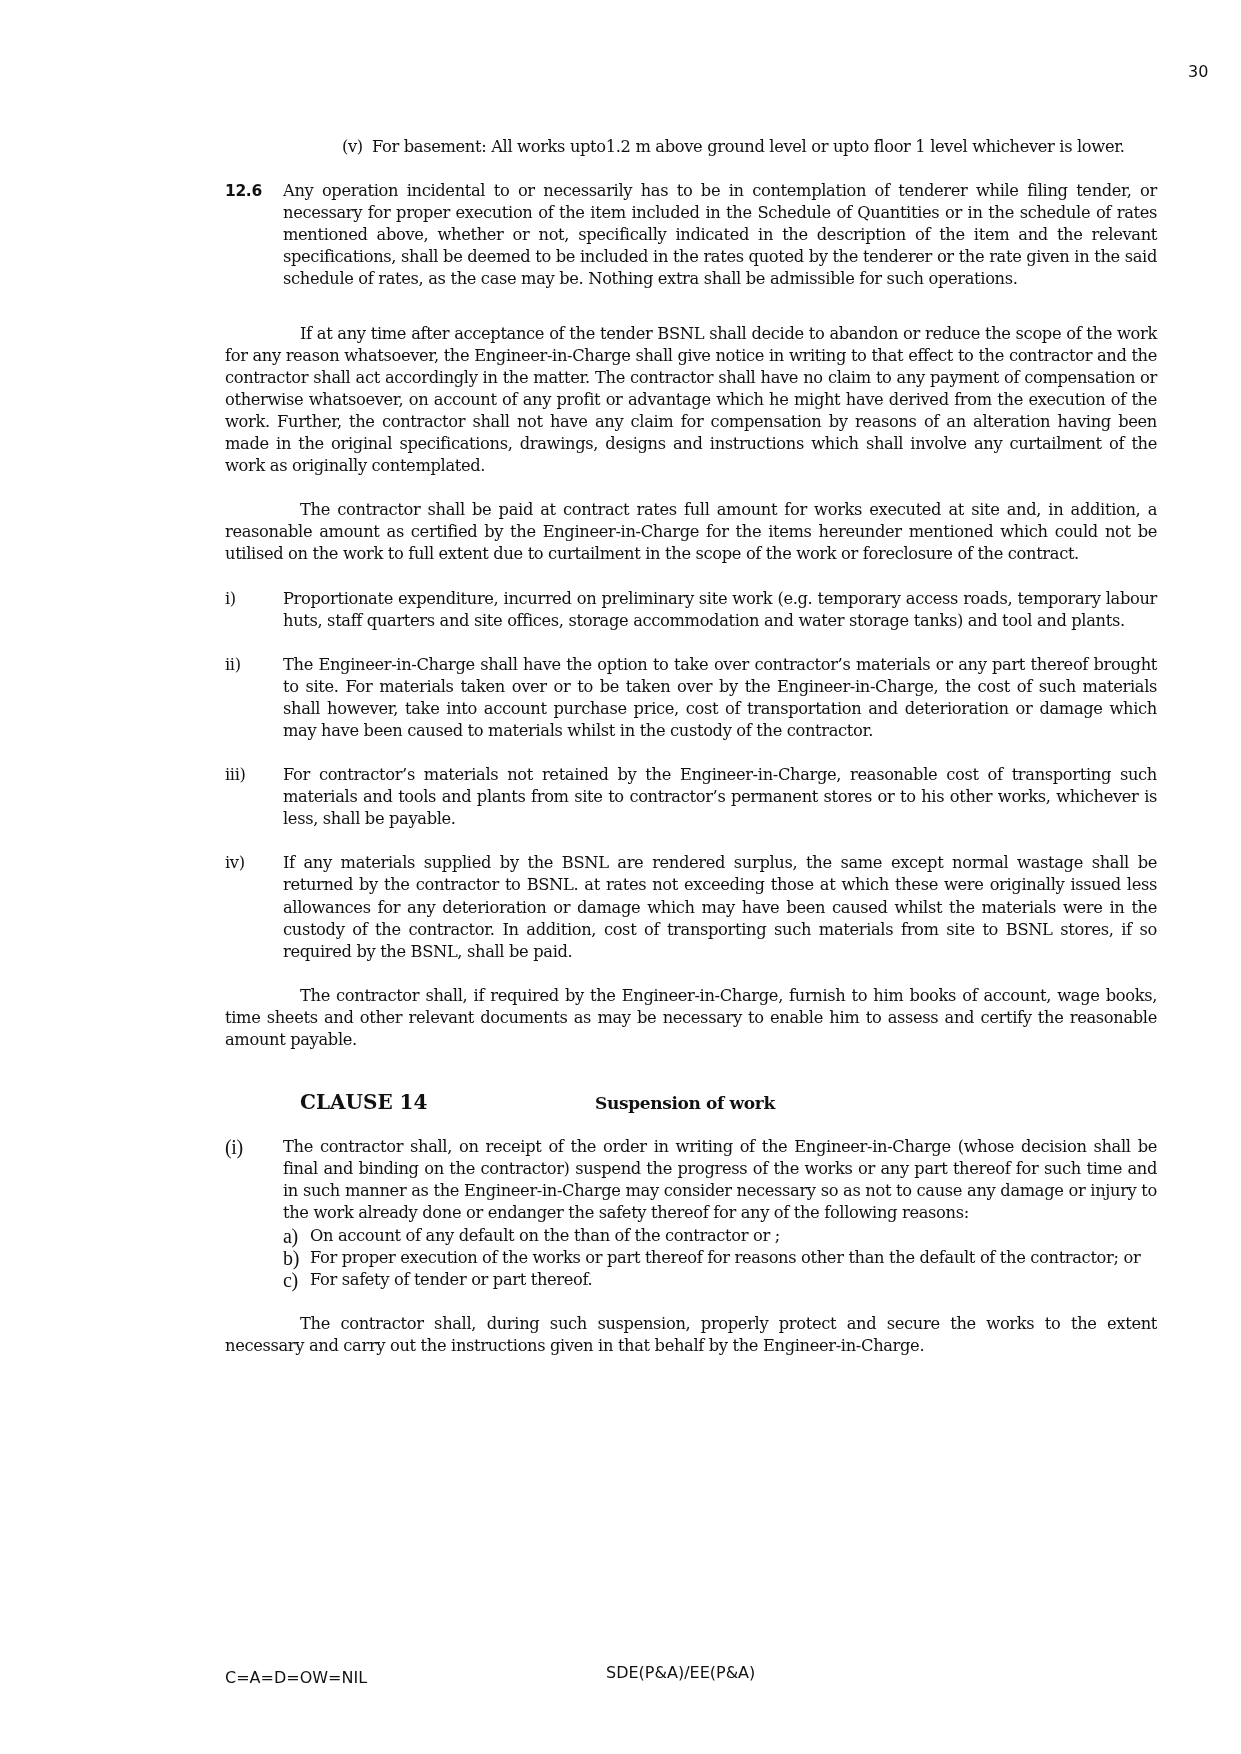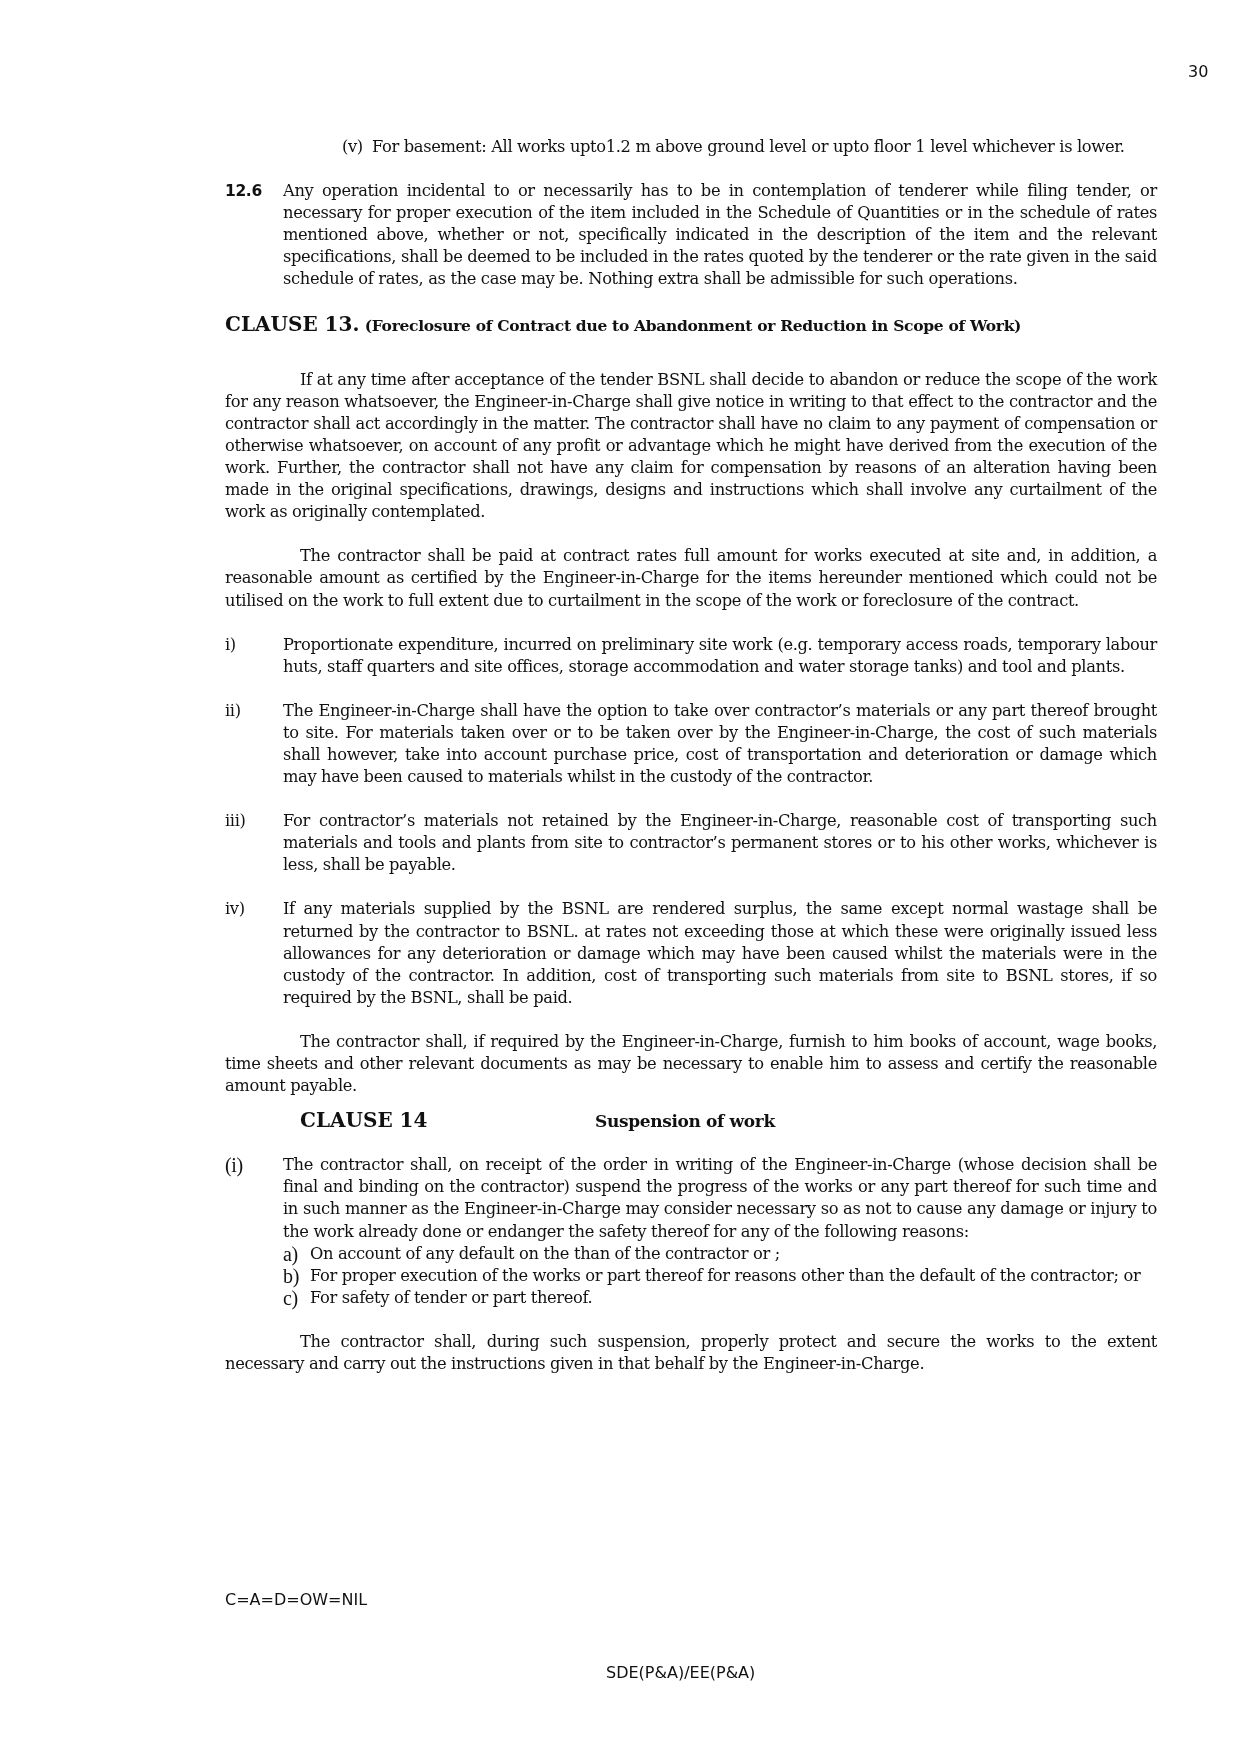--- a/index.html
+++ b/index.html
@@ -15,30 +15,30 @@
   .num-para .lbl { width: 58px; flex: none; font-weight: bold; font-family: "DejaVu Sans", "Liberation Sans", sans-serif; font-size: 15.5px; }
   .num-para .txt { flex: 1; text-align: justify; }
   .clause13 { margin-top: 22px; font-weight: bold; }
   .clause13 .big { font-size: 20px; letter-spacing: 0; }
   .clause13 .small { font-size: 15.5px; letter-spacing: -0.3px; }
   .para { margin-top: 22px; text-indent: 75px; text-align: justify; }
   .para.first { margin-top: 32px; }
   .item { display: flex; margin-top: 22px; }
   .item .lbl { width: 58px; flex: none; }
   .item .txt { flex: 1; text-align: justify; }
-  .clause14 { margin-top: 12px; display: flex; font-weight: bold; margin-left: 75px; align-items: baseline; }
+  .clause14 { margin-top: 40px; display: flex; font-weight: bold; margin-left: 75px; align-items: baseline; }
   .clause14 .big { font-size: 20px; width: 295px; letter-spacing: 0; }
   .clause14 .small { font-size: 17px; }
   .item14 { display: flex; margin-top: 22px; }
   .item14 .lbl { width: 58px; flex: none; font-size: 20px; font-family: "Liberation Serif", serif; }
   .item14 .txt { flex: 1; text-align: justify; }
   .alpha .row { display: flex; }
   .alpha .lbl { width: 27px; flex: none; }
   .alpha .txt { flex: 1; text-align: justify; }
-  .footer-left { position: absolute; top: 1590px; left: 225px; font-family: "DejaVu Sans", "Liberation Sans", sans-serif; font-size: 16px; }
+  .footer-left { position: absolute; top: 1668px; left: 225px; font-family: "DejaVu Sans", "Liberation Sans", sans-serif; font-size: 16px; }
   .footer-right { position: absolute; top: 1663px; left: 606px; font-family: "DejaVu Sans", "Liberation Sans", sans-serif; font-size: 16px; }
 </style>
 </head>
 <body>
 
 <div class="page-num">30</div>
 
 <div class="content">
 
   <div class="sublist">
@@ -46,24 +46,20 @@
       <span class="lbl">(v)</span>
       <span class="txt">For basement: All works upto1.2 m above ground level or upto floor 1 level whichever is lower.</span>
     </div>
   </div>
 
   <div class="num-para">
     <span class="lbl">12.6</span>
     <span class="txt">Any operation incidental to or necessarily has to be in contemplation of tenderer while filing tender, or necessary for proper execution of the item included in the Schedule of Quantities or in the schedule of rates mentioned above, whether or not, specifically indicated in the description of the item and the relevant specifications, shall be deemed to be included in the rates quoted by the tenderer or the rate given in the said schedule of rates, as the case may be. Nothing extra shall be admissible for such operations.</span>
   </div>
 
-  <div class="clause13">
-    <span class="big">CLAUSE 13.</span>
-    <span class="small">(Foreclosure of Contract due to Abandonment or Reduction in Scope of Work)</span>
-  </div>
 
   <div class="para first">If at any time after acceptance of the tender BSNL shall decide to abandon or reduce the scope of the work for any reason whatsoever, the Engineer-in-Charge shall give notice in writing to that effect to the contractor and the contractor shall act accordingly in the matter. The contractor shall have no claim to any payment of compensation or otherwise whatsoever, on account of any profit or advantage which he might have derived from the execution of the work. Further, the contractor shall not have any claim for compensation by reasons of an alteration having been made in the original specifications, drawings, designs and instructions which shall involve any curtailment of the work as originally contemplated.</div>
   <div class="para">The contractor shall be paid at contract rates full amount for works executed at site and, in addition, a reasonable amount as certified by the Engineer-in-Charge for the items hereunder mentioned which could not be utilised on the work to full extent due to curtailment in the scope of the work or foreclosure of the contract.</div>
 
   <div class="item">
     <span class="lbl">i)</span>
     <span class="txt">Proportionate expenditure, incurred on preliminary site work (e.g. temporary access roads, temporary labour huts, staff quarters and site offices, storage accommodation and water storage tanks) and tool and plants.</span>
   </div>
   <div class="item">
     <span class="lbl">ii)</span>

